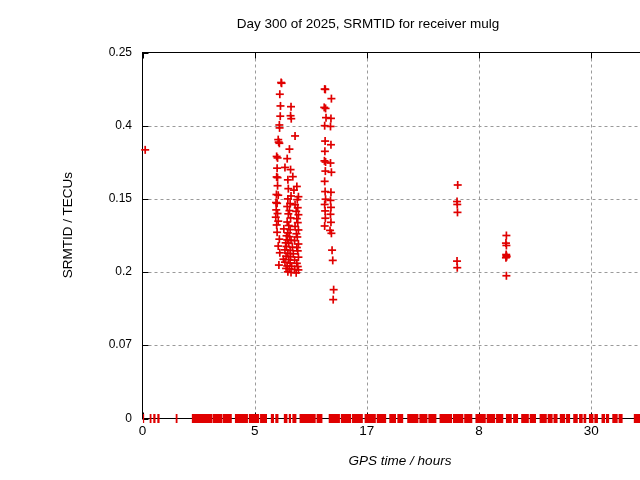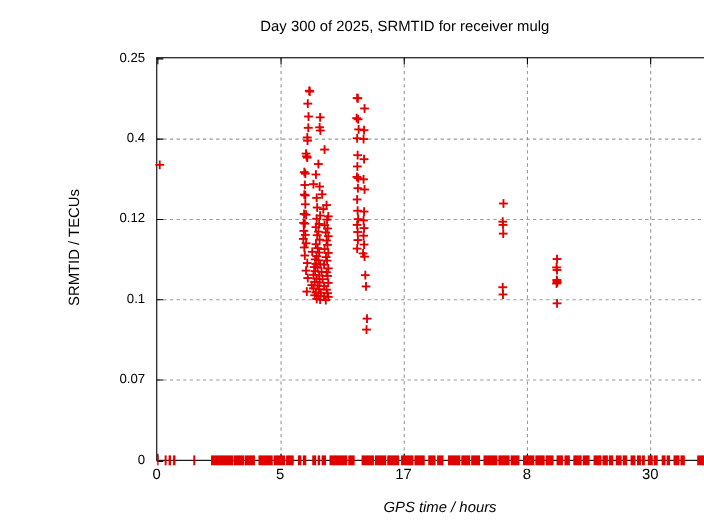--- a/index.html
+++ b/index.html
@@ -109,24 +109,24 @@
   <div class="xlabel">GPS time / hours</div>
 
   <div id="ytick-labels">
       <div class="ytick-holder" style="top: 411.5px;">
         <div class="ytick-label">0</div>
       </div>
       <div class="ytick-holder" style="top: 338.3px;">
         <div class="ytick-label">0.07</div>
       </div>
       <div class="ytick-holder" style="top: 265.1px;">
-        <div class="ytick-label">0.1</div>
+        <div class="ytick-label">0.2</div>
       </div>
       <div class="ytick-holder" style="top: 191.9px;">
-        <div class="ytick-label">0.12</div>
+        <div class="ytick-label">0.15</div>
       </div>
       <div class="ytick-holder" style="top: 118.7px;">
         <div class="ytick-label">0.4</div>
       </div>
       <div class="ytick-holder" style="top: 45.5px;">
         <div class="ytick-label">0.25</div>
       </div>
     </div>
   <div id="xtick-labels">
       <div class="xtick-holder" style="left: 94.5px;">

